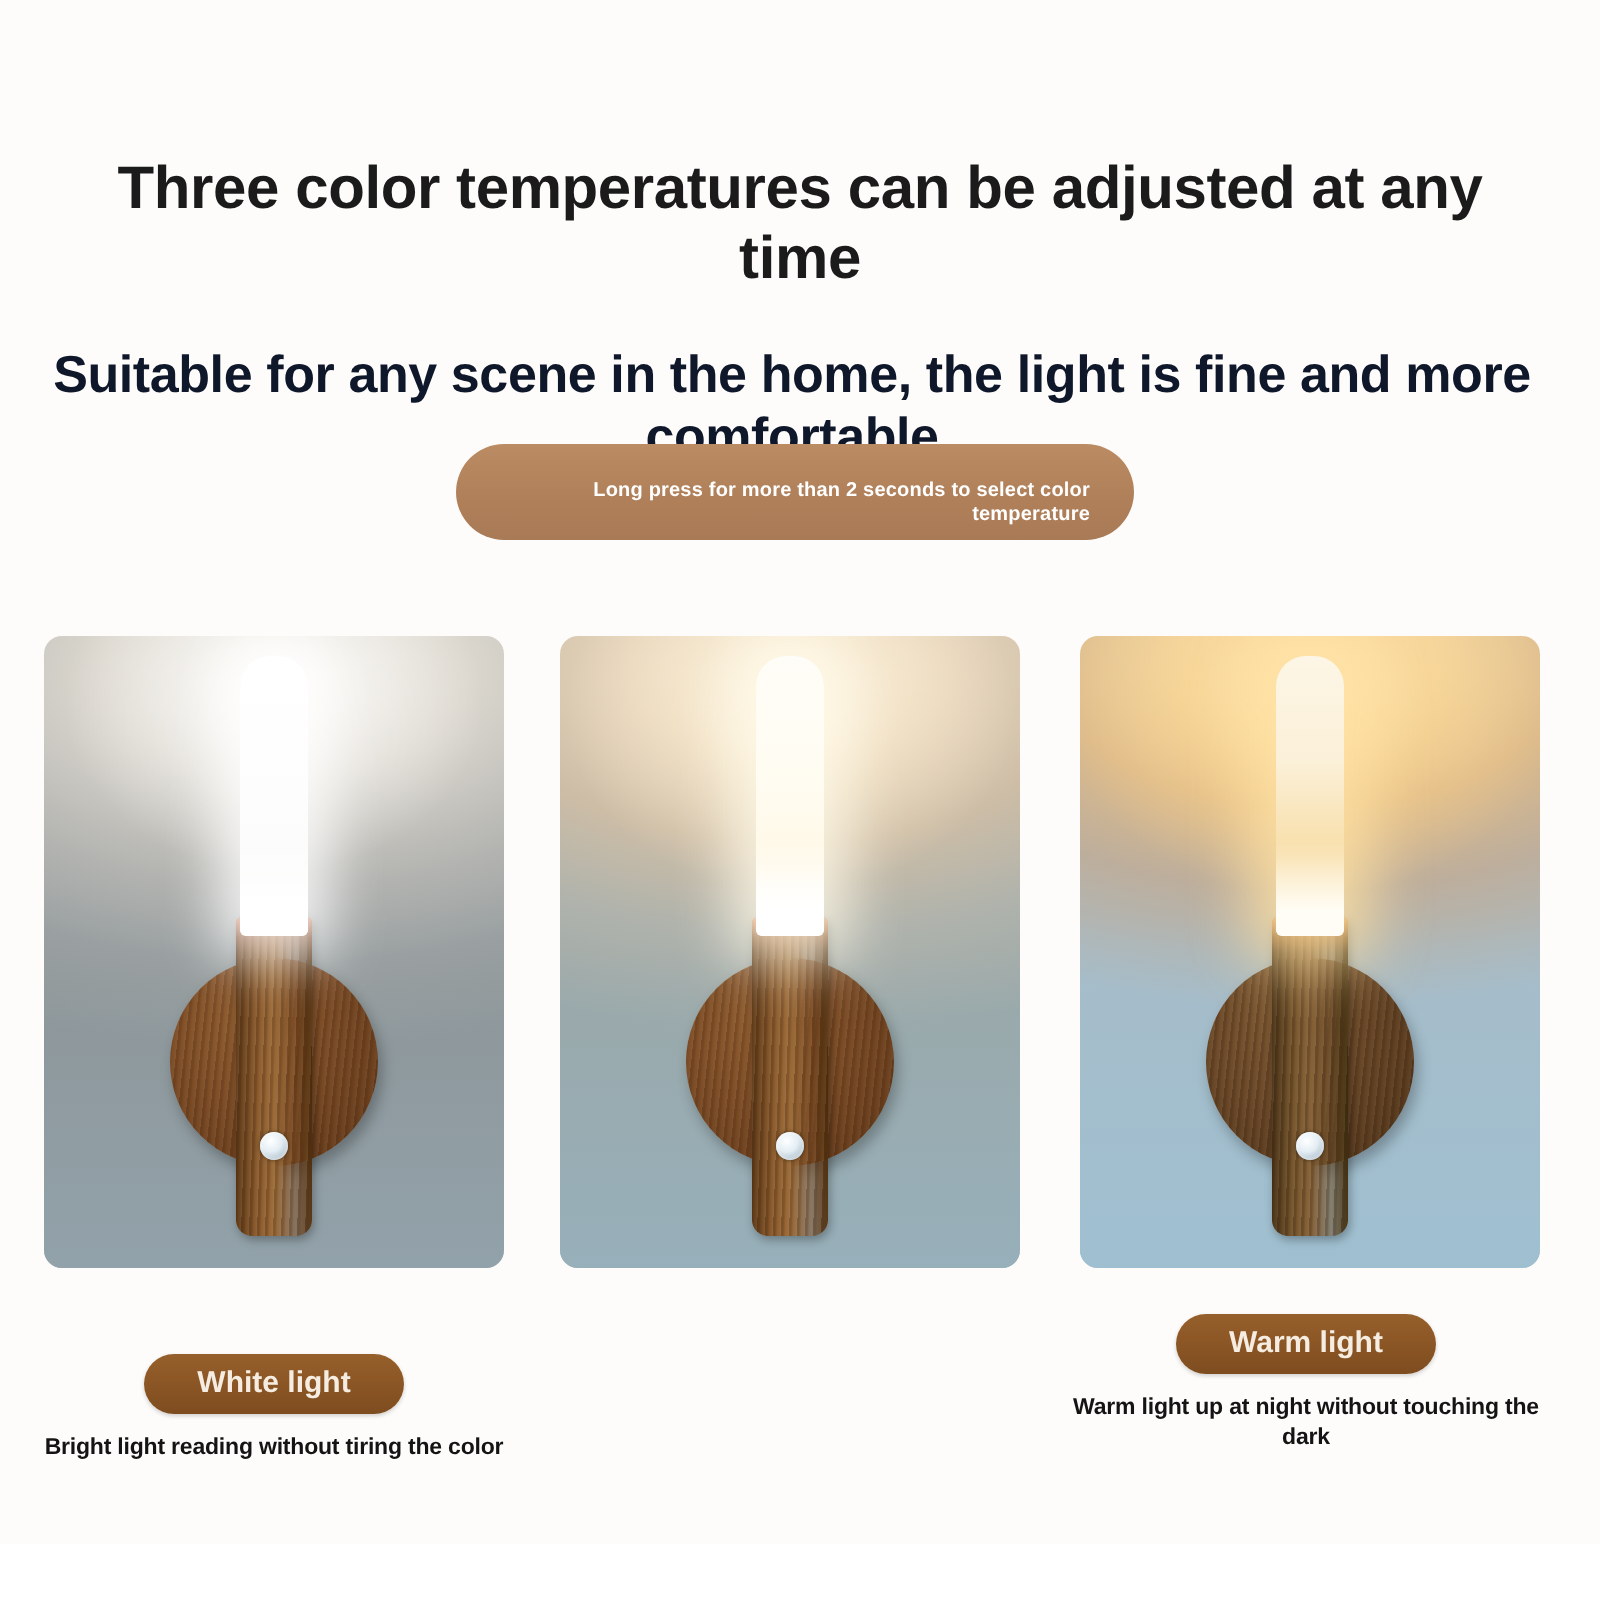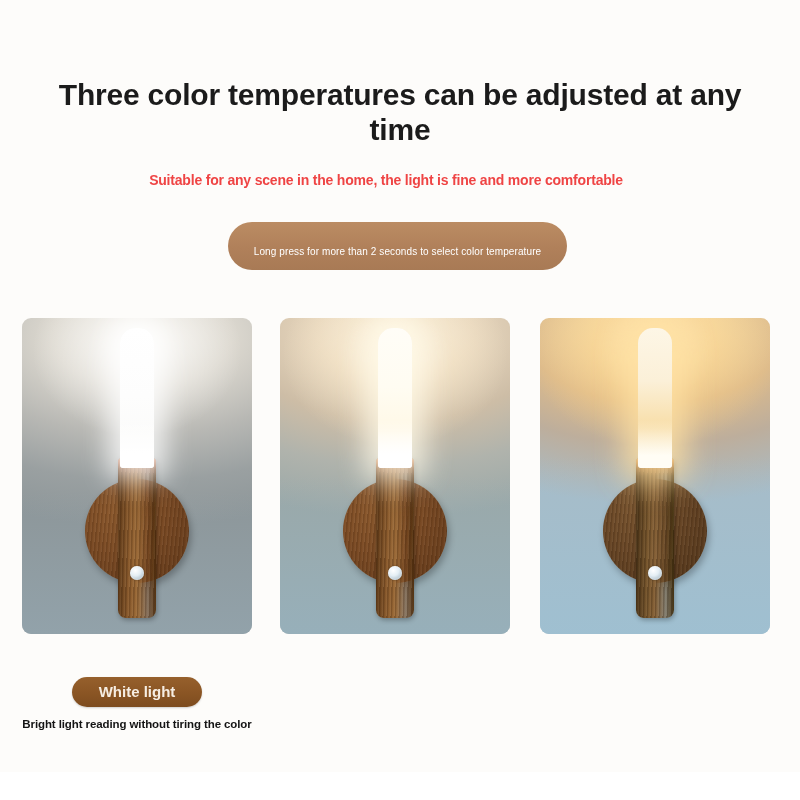--- a/index.html
+++ b/index.html
@@ -27,42 +27,42 @@
     left:50px; top:78px; width:700px;
     text-align:center;
     font-size:30px;
     font-weight:700;
     line-height:1.16;
     color:#1b1b1b;
     letter-spacing:-0.2px;
   }
   .subhead {
     position:absolute;
-    left:16px; top:172px; width:740px;
+    left:26px; top:172px; width:740px;
     text-align:center;
-    font-size:14px;
-    font-weight:700;
-    color:#ef4444;
+    font-size:26px;
+    font-weight:700;
+    color:#0f172a;
     letter-spacing:-0.2px;
   }
 
   
   .instruction-pill {
     position:absolute;
     left:228px; top:222px;
     width:339px; height:48px;
     border-radius:24px;
     background:linear-gradient(180deg,#bb8c63 0%,#b0805a 55%,#a87a55 100%);
     display:flex; align-items:center; justify-content:center;
     padding:0 22px;
   }
   .instruction-pill span {
     color:#ffffff;
     font-size:10px;
-    font-weight:400;
+    font-weight:700;
     line-height:1.25;
     text-align:right;
     letter-spacing:0.1px;
     margin-top:12px;
   }
 
   
   .photo-row {
     position:absolute;
     left:0; top:318px;
@@ -281,13 +281,17 @@
       <div class="sensor"></div>
     </div>
   </div>
 
   <div class="caption c1">
     <div class="label-pill">White light</div>
     <div class="caption-text">Bright light reading without tiring the color</div>
   </div>
 
 
+  <div class="caption c3">
+    <div class="label-pill">Warm light</div>
+    <div class="caption-text">Warm light up at night without touching the dark</div>
+  </div>
 </div>
 
 </body></html>

